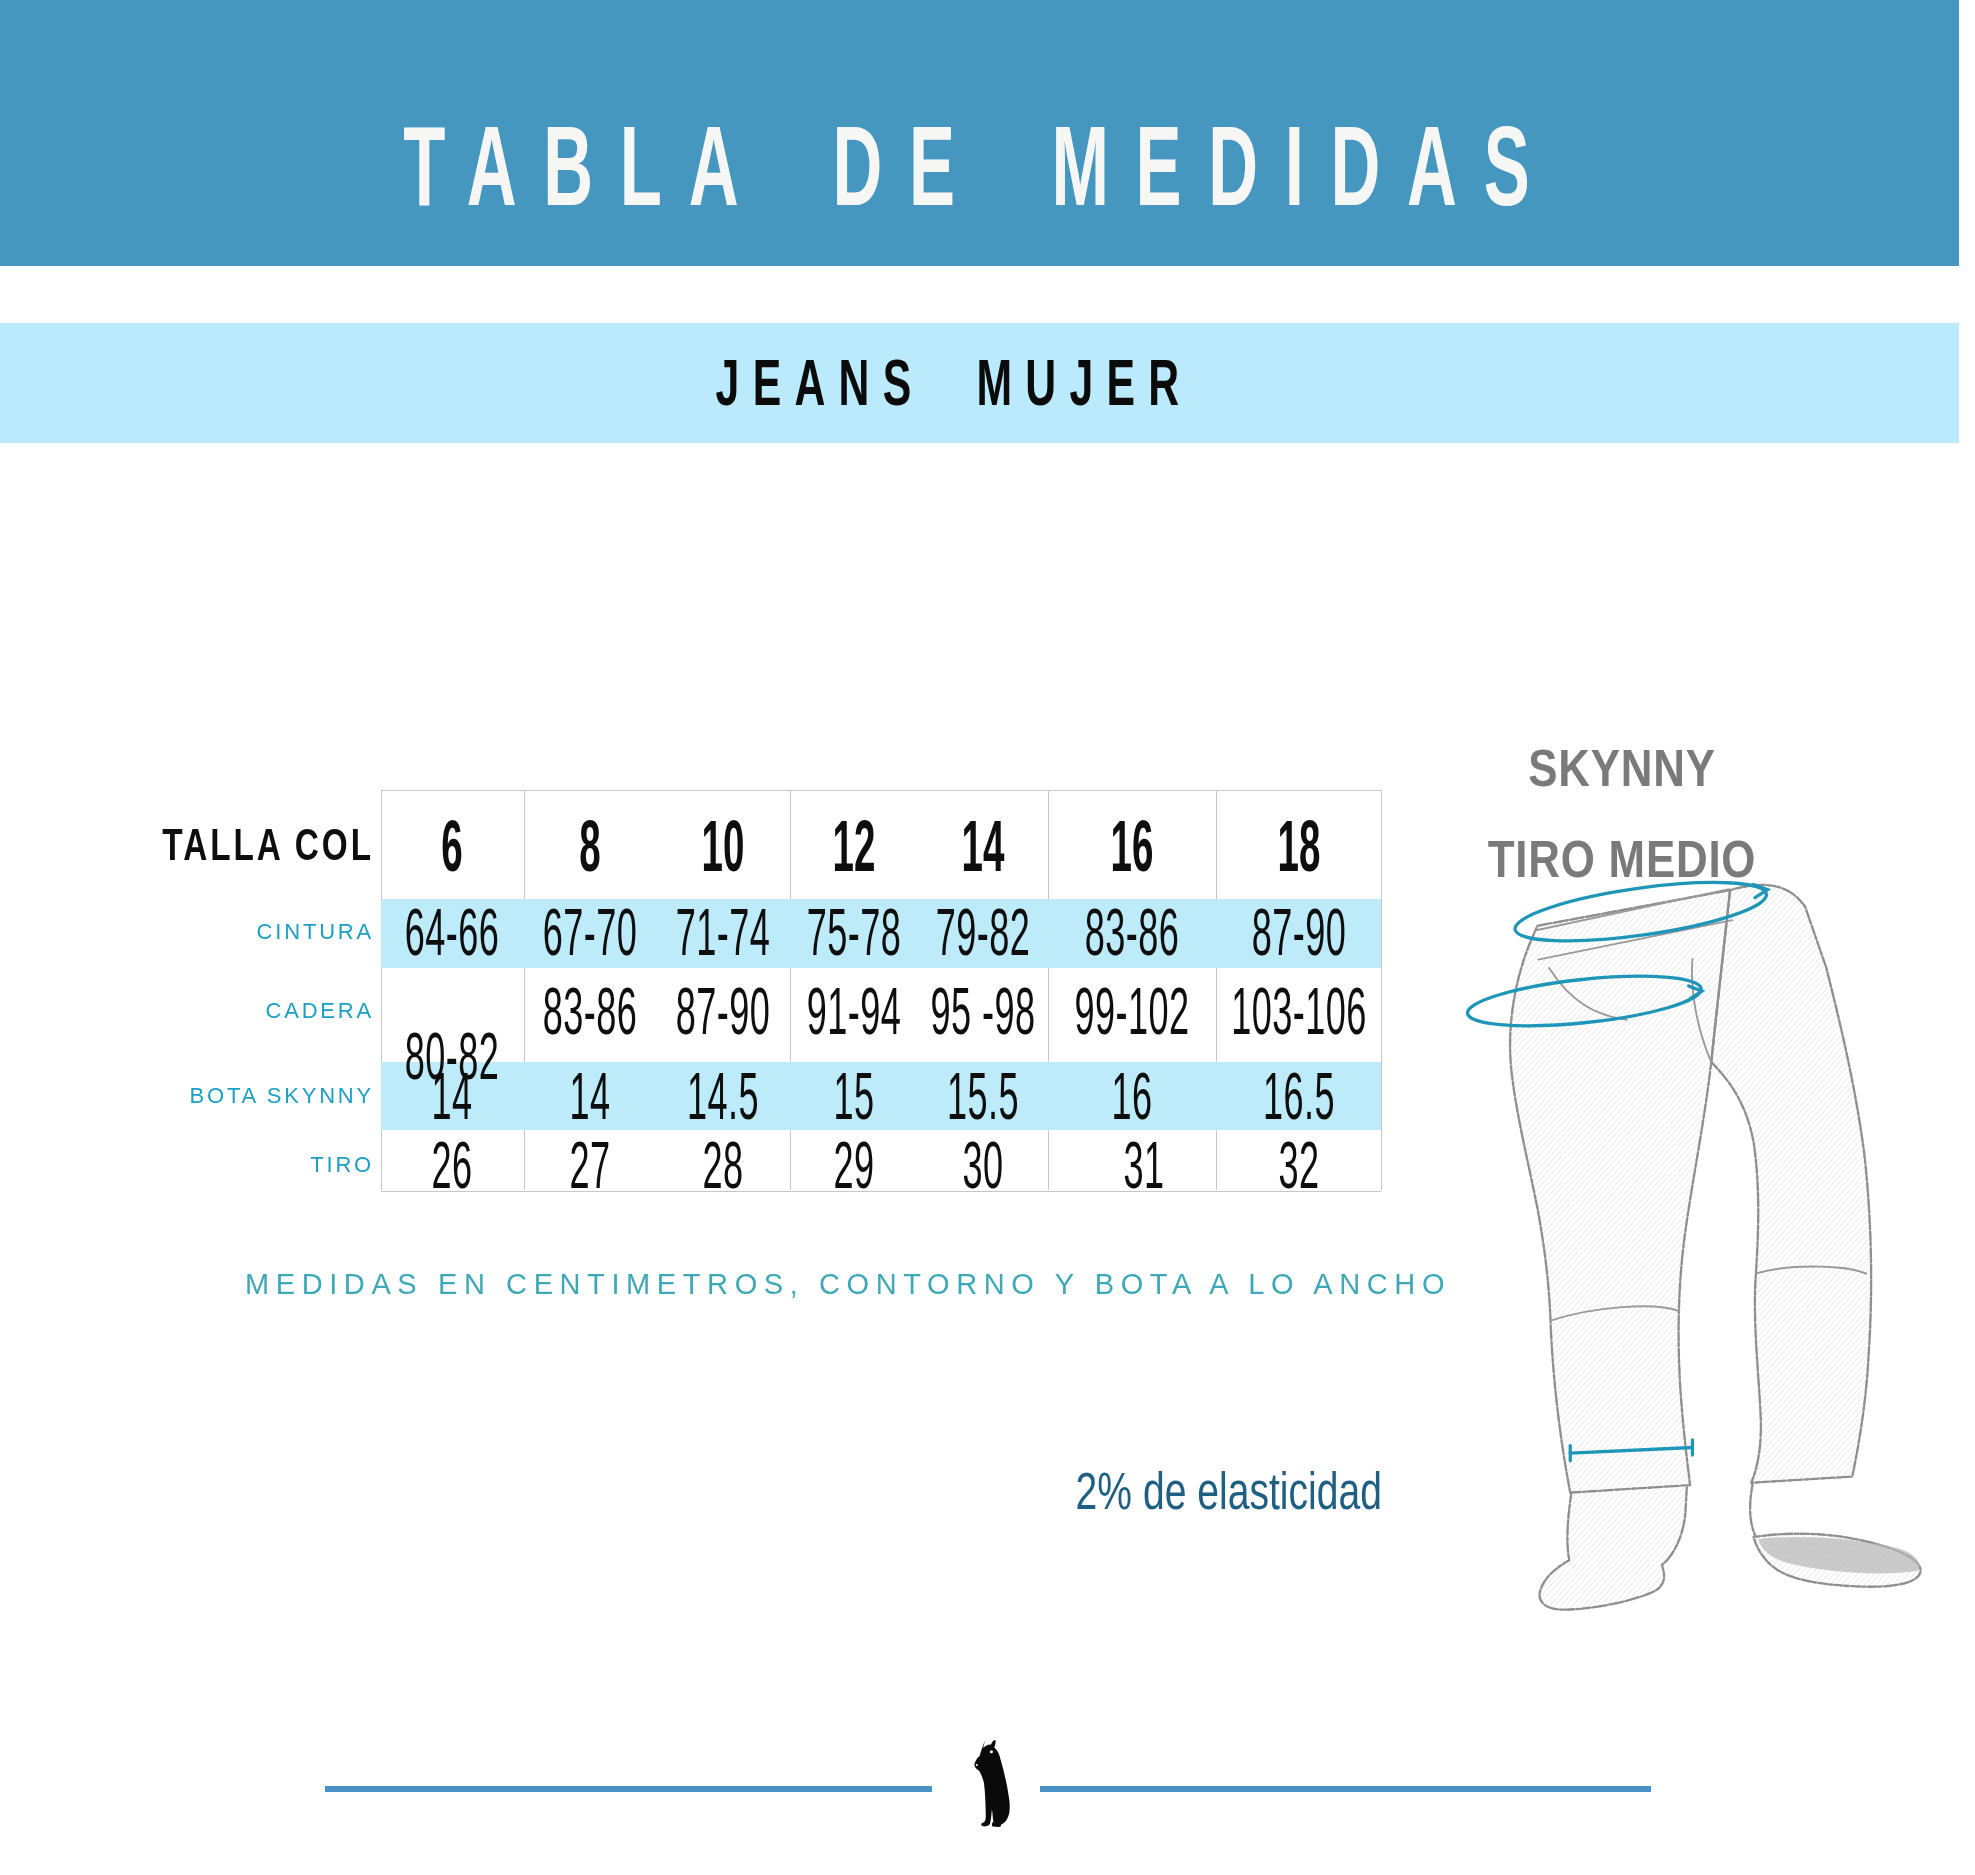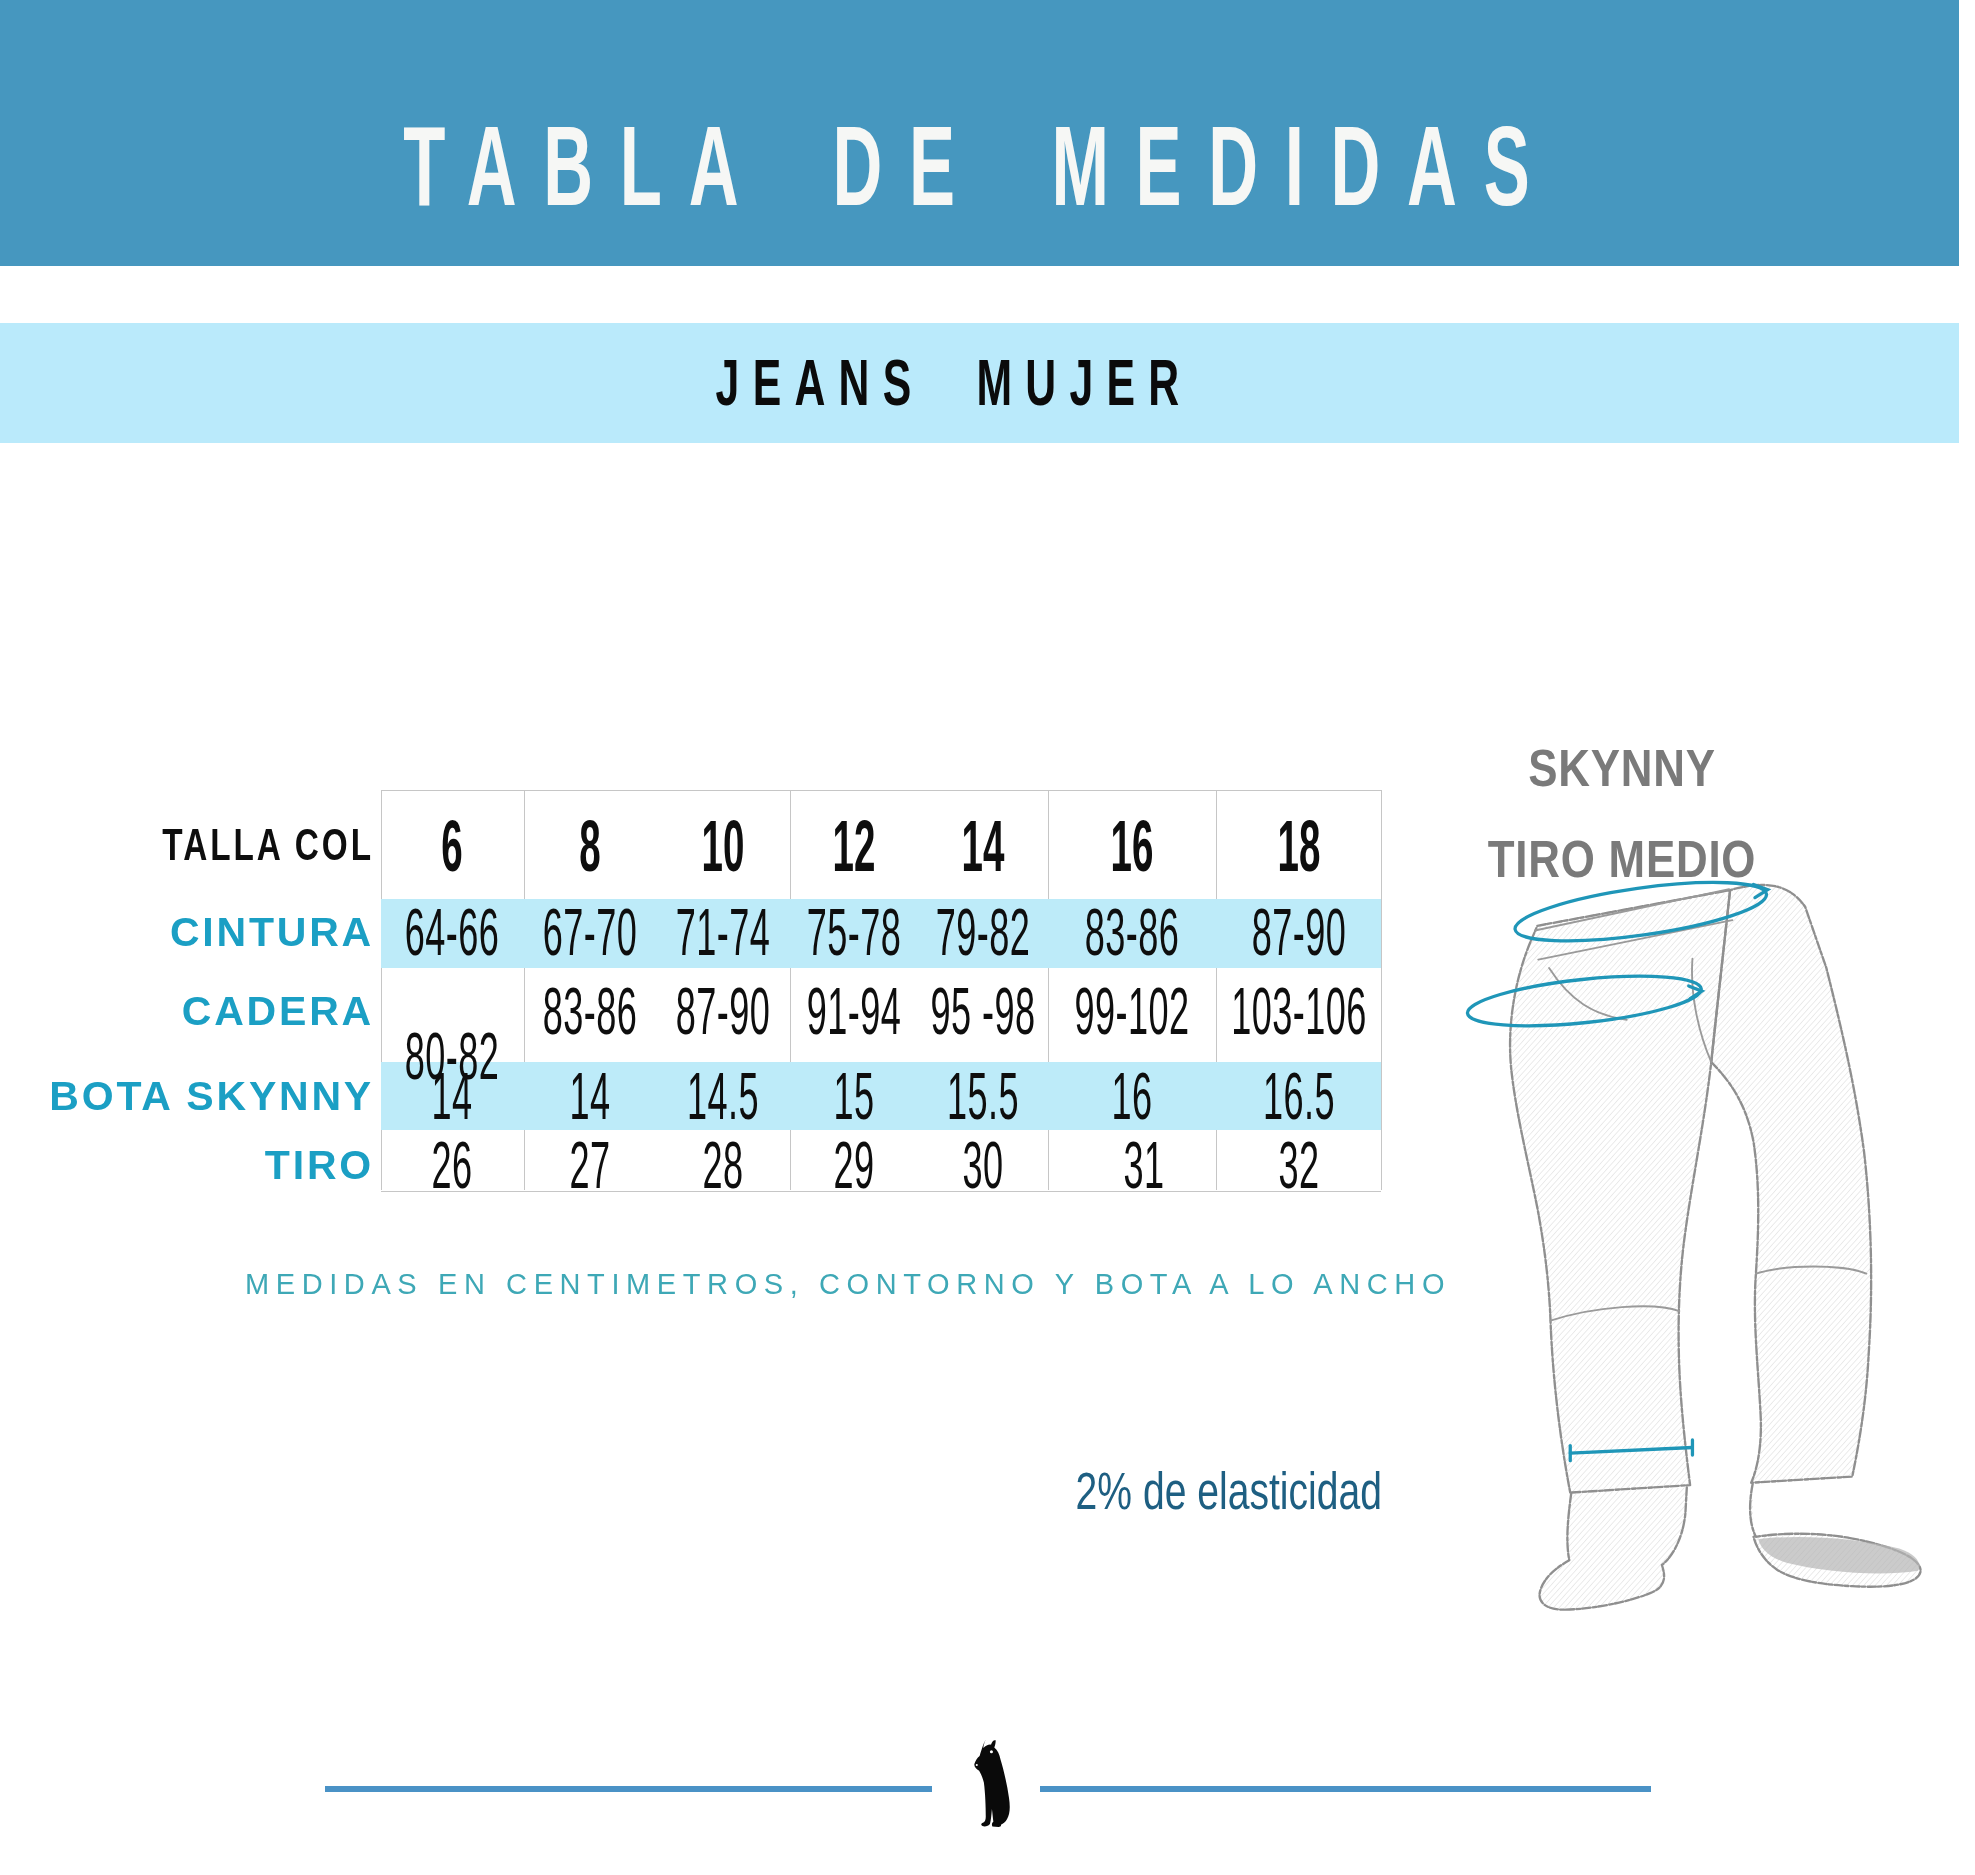--- a/index.html
+++ b/index.html
@@ -49,21 +49,21 @@
   
   .hline{height:1.4px;background:var(--grid-gray);}
   .vline{width:1.4px;background:var(--grid-gray);top:790px;height:400px;}
   .rowband{left:381px;width:1000px;background:var(--row-highlight);}
 
   .anchorC{transform:translate(-50%,-50%);}
   .anchorR{transform:translate(-100%,-50%);}
 
   .corner  .stretch{font-size:37px;font-weight:700;letter-spacing:3.3px;color:var(--ink);
                     transform:scale(0.9,1.2);transform-origin:100% 50%;}
-  .rlabel{font-size:41px;font-weight:700;letter-spacing:2.8px;color:var(--label-teal);white-space:nowrap;}
+  .rlabel{font-size:22px;font-weight:400;letter-spacing:2.8px;color:var(--label-teal);white-space:nowrap;}
   .hcell .stretch{font-size:47px;font-weight:700;transform:scale(0.82,1.52);}
   .cell  .stretch{font-size:44px;font-weight:400;letter-spacing:0.5px;transform:scale(0.82,1.5);}
 
   
   .units .stretch{font-size:29px;font-weight:400;letter-spacing:6.6px;color:var(--units-teal);}
   .note  .stretch{font-size:46px;font-weight:400;color:var(--note-blue);
                   transform:scale(0.85,1.12);transform-origin:100% 50%;}
 
   
   .logo .stretch{font-family:"DejaVu Serif",serif;font-size:118px;font-weight:700;

